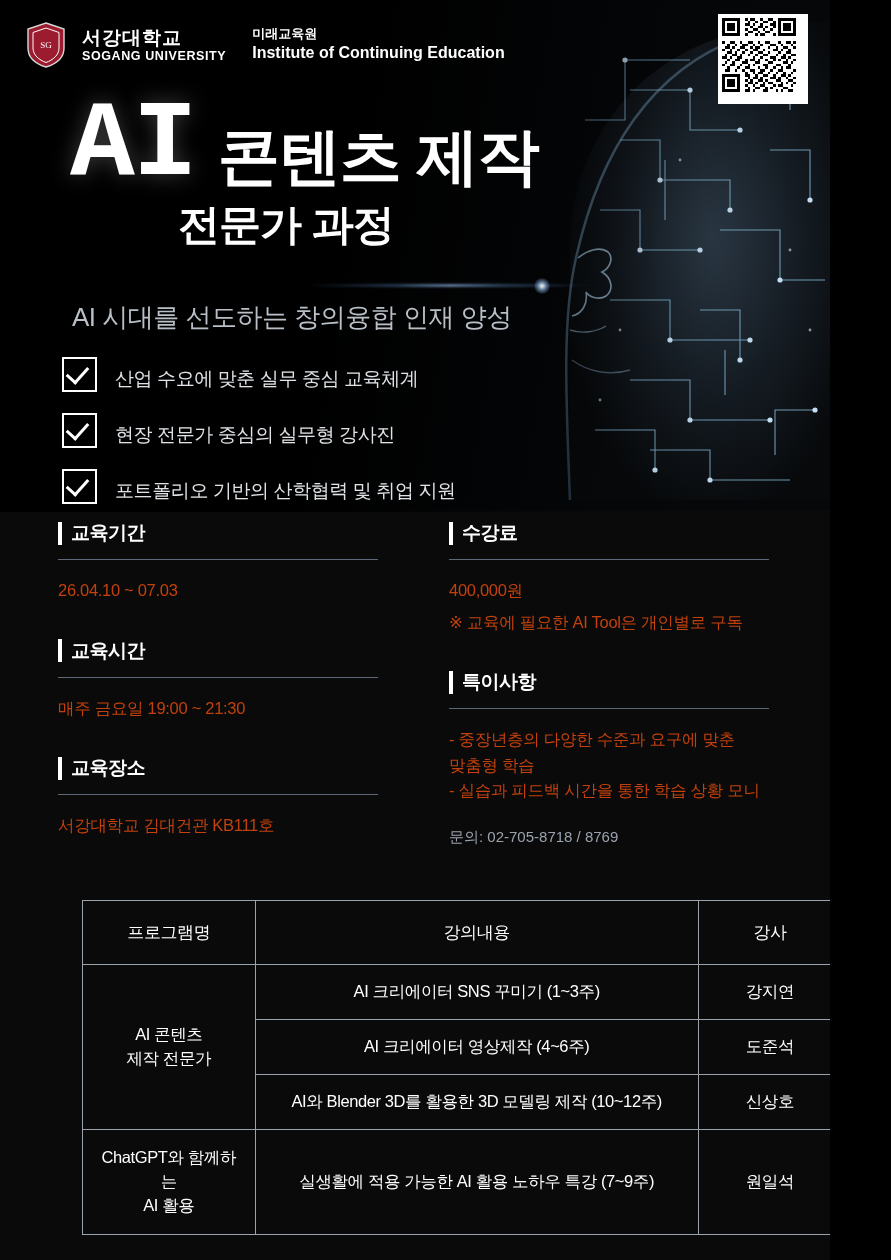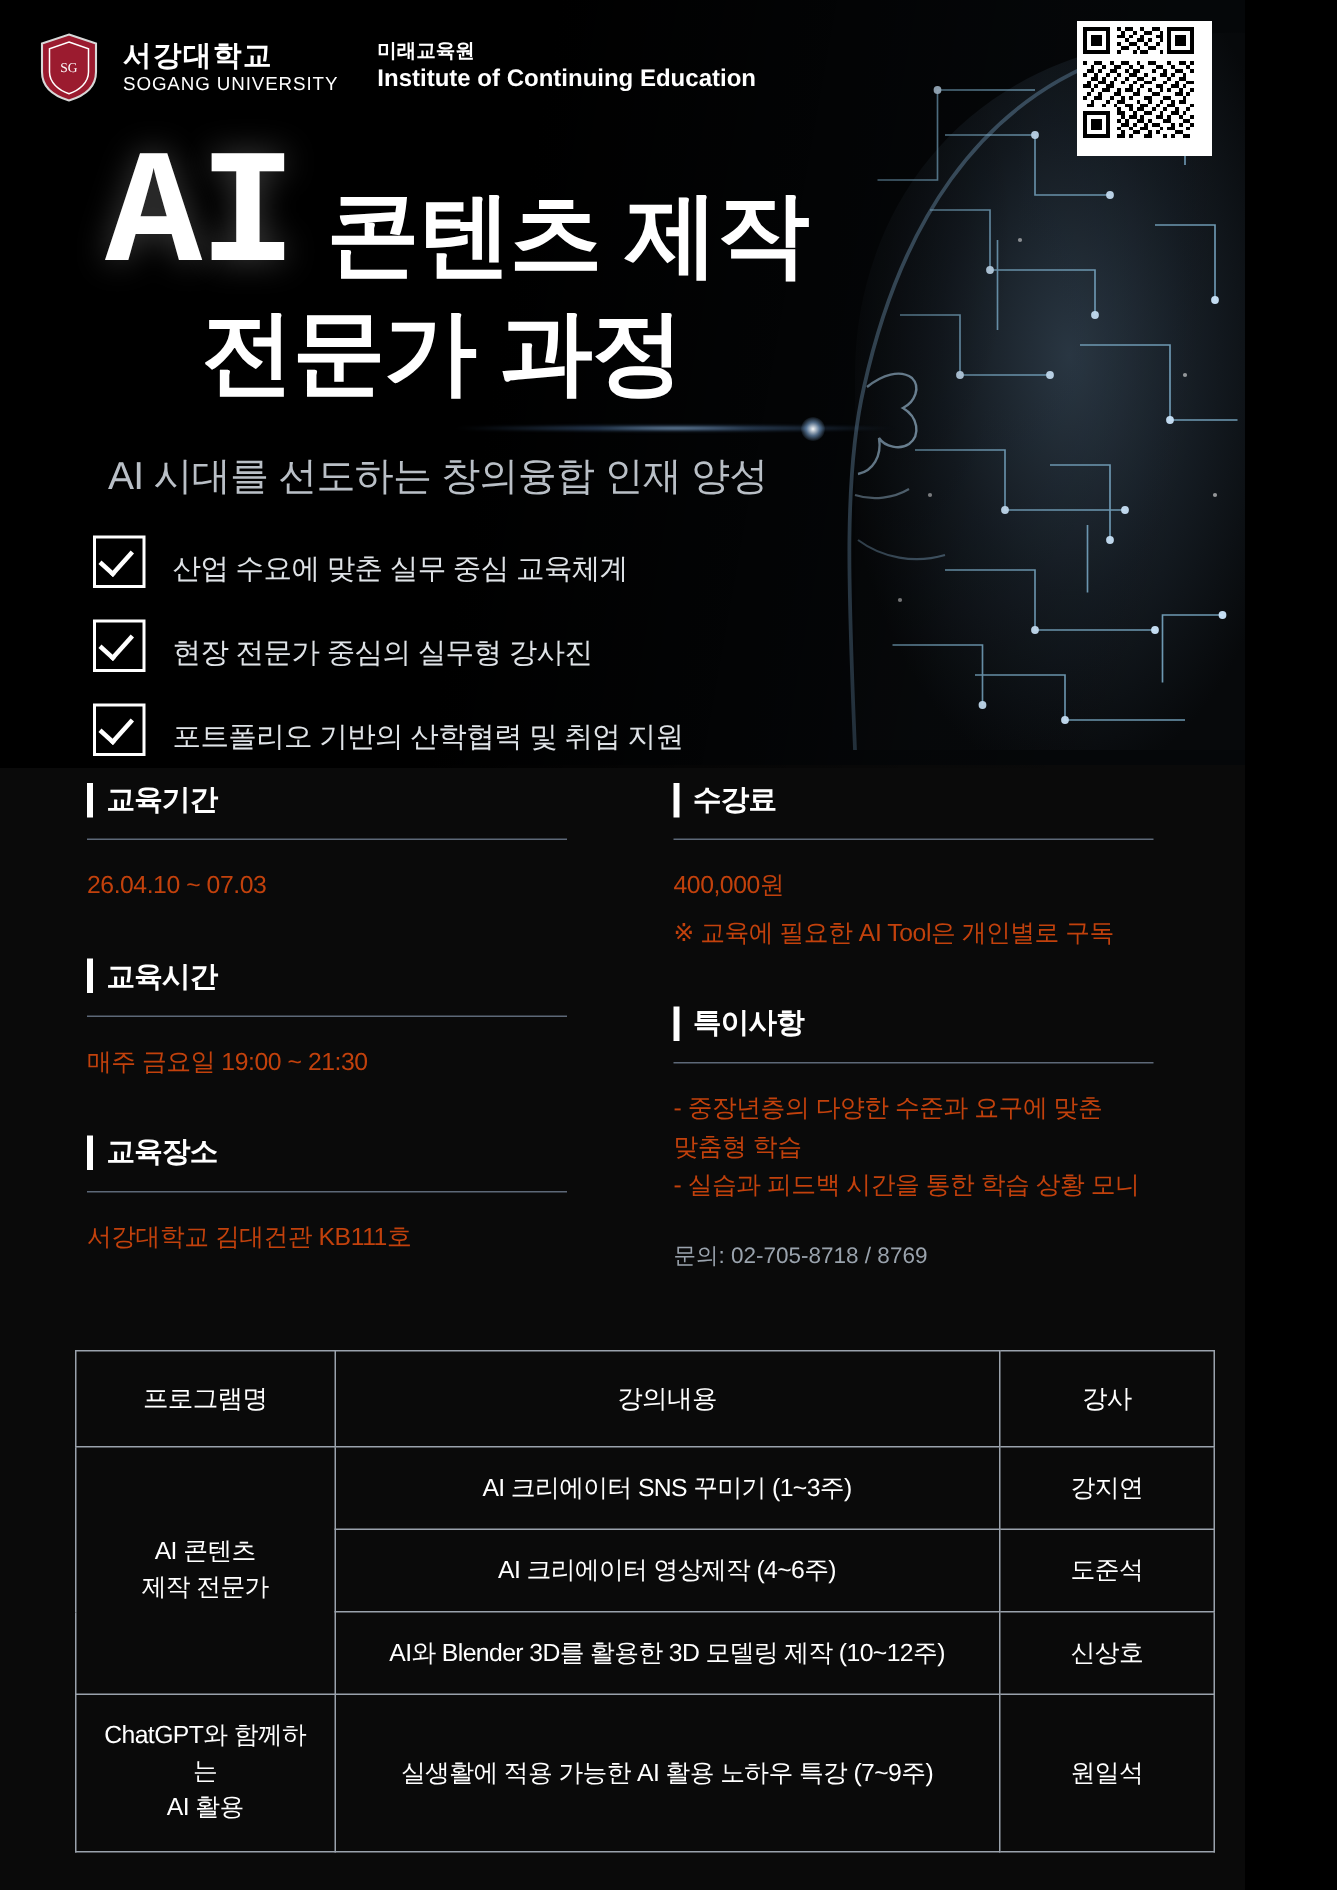--- a/index.html
+++ b/index.html
@@ -74,21 +74,21 @@
     height: 46px;
   }
   .univ-block { line-height: 1.15; }
   .univ-ko {
     font-size: 19px;
     font-weight: bold;
     letter-spacing: 1px;
   }
   .univ-en {
     font-size: 12.5px;
-    font-weight: normal;
+    font-weight: bold;
     letter-spacing: 0.6px;
   }
   .inst-block {
     margin-left: 10px;
     line-height: 1.3;
   }
   .inst-ko {
     font-size: 13px;
     font-weight: bold;
   }
@@ -131,26 +131,26 @@
     font-family: Liberation Mono, monospace;
   }
   .title-ko1 {
     font-size: 62px;
     font-weight: bold;
     line-height: 1.05;
     letter-spacing: -1px;
     padding-bottom: 6px;
   }
   .title-ko2 {
-    font-size: 62px;
+    font-size: 42px;
     font-weight: bold;
     line-height: 1.05;
     letter-spacing: -1px;
     margin-top: 8px;
-    margin-left: 64px;
+    margin-left: 108px;
   }
   .subtitle {
     position: absolute;
     left: 72px;
     top: 300px;
     font-size: 26px;
     color: #b9bfc6;
     letter-spacing: -0.5px;
     z-index: 5;
   }
@@ -246,21 +246,21 @@
   .contact {
     margin-top: 24px;
     color: #9aa3ad;
     font-size: 15px;
   }
   .special-line { margin: 0; }
 
   
   .table-wrap {
     position: absolute;
-    left: 50px;
+    left: 82px;
     top: 900px;
     width: 760px;
     z-index: 5;
     border-radius: 25px;
   }
   table.courses {
     border-collapse: collapse;
     width: 760px;
     color: #ffffff;
     font-size: 16.5px;

